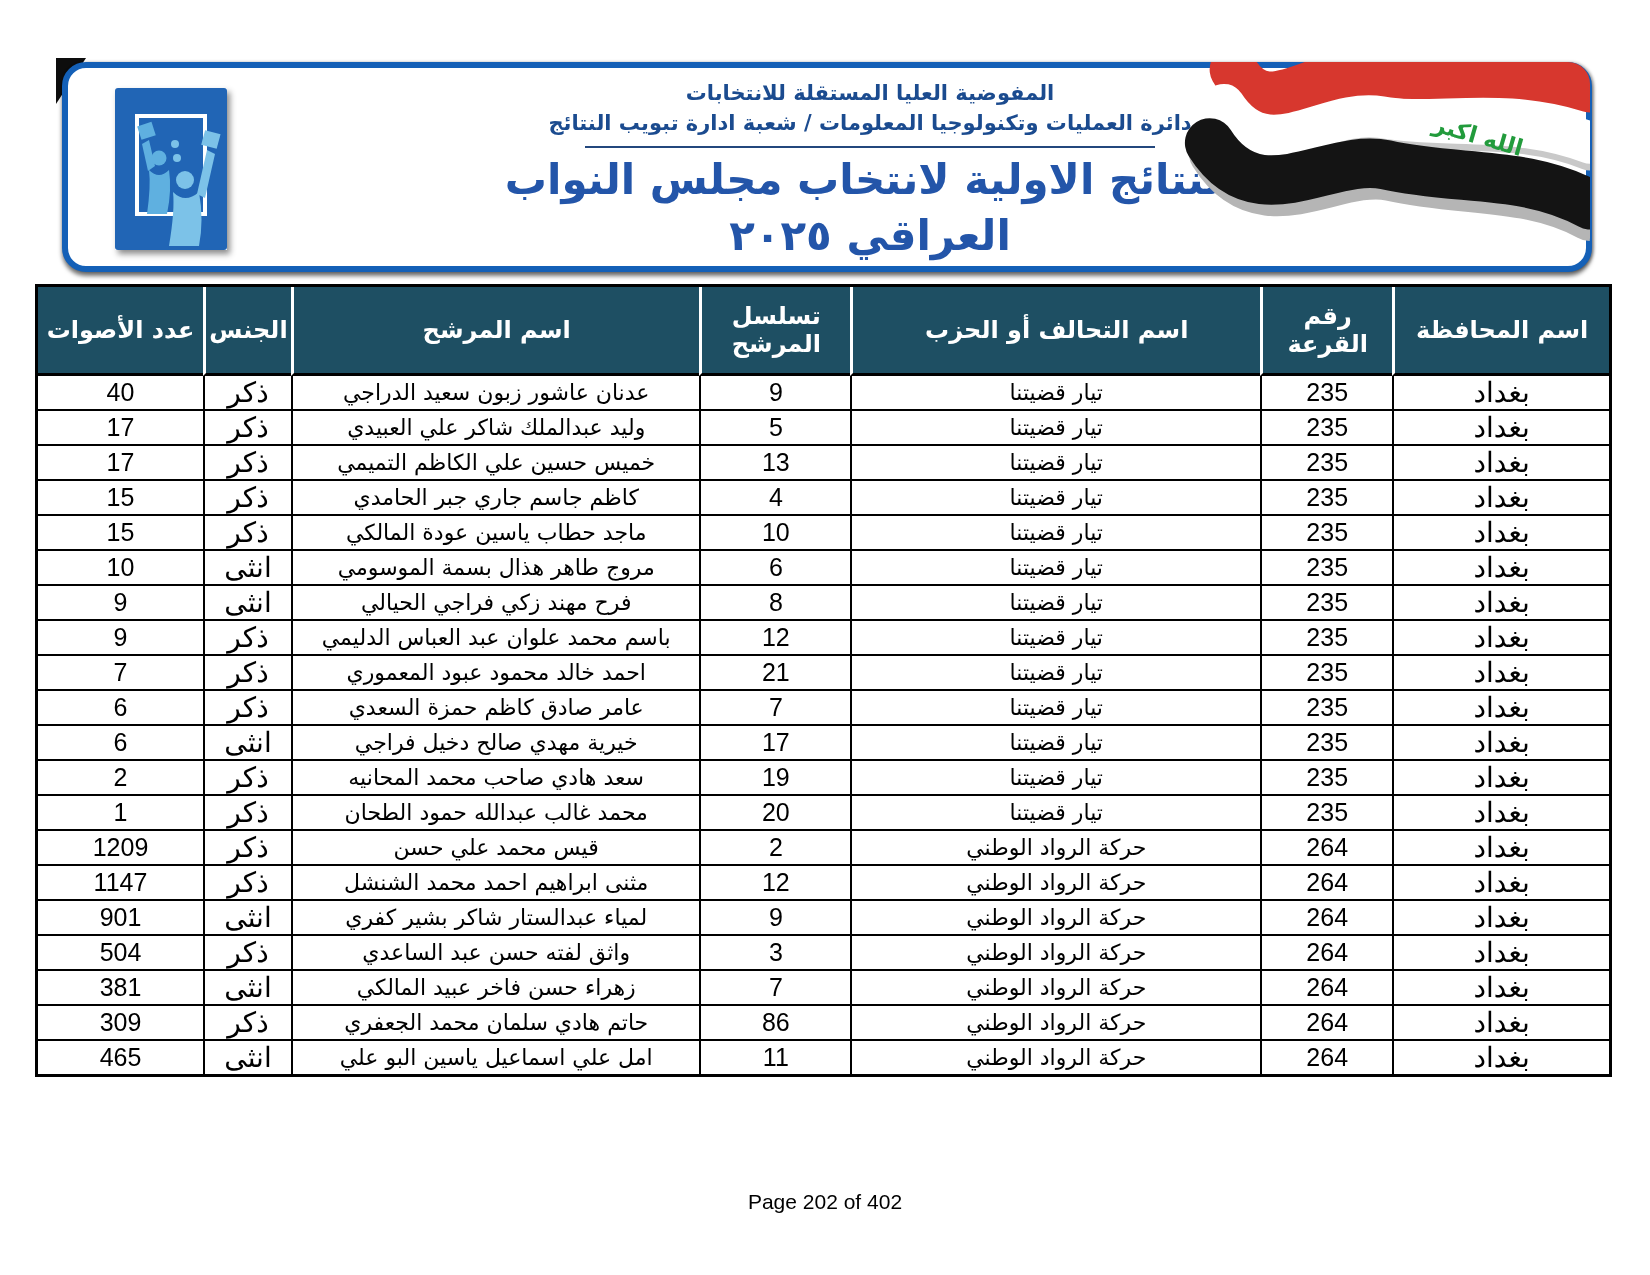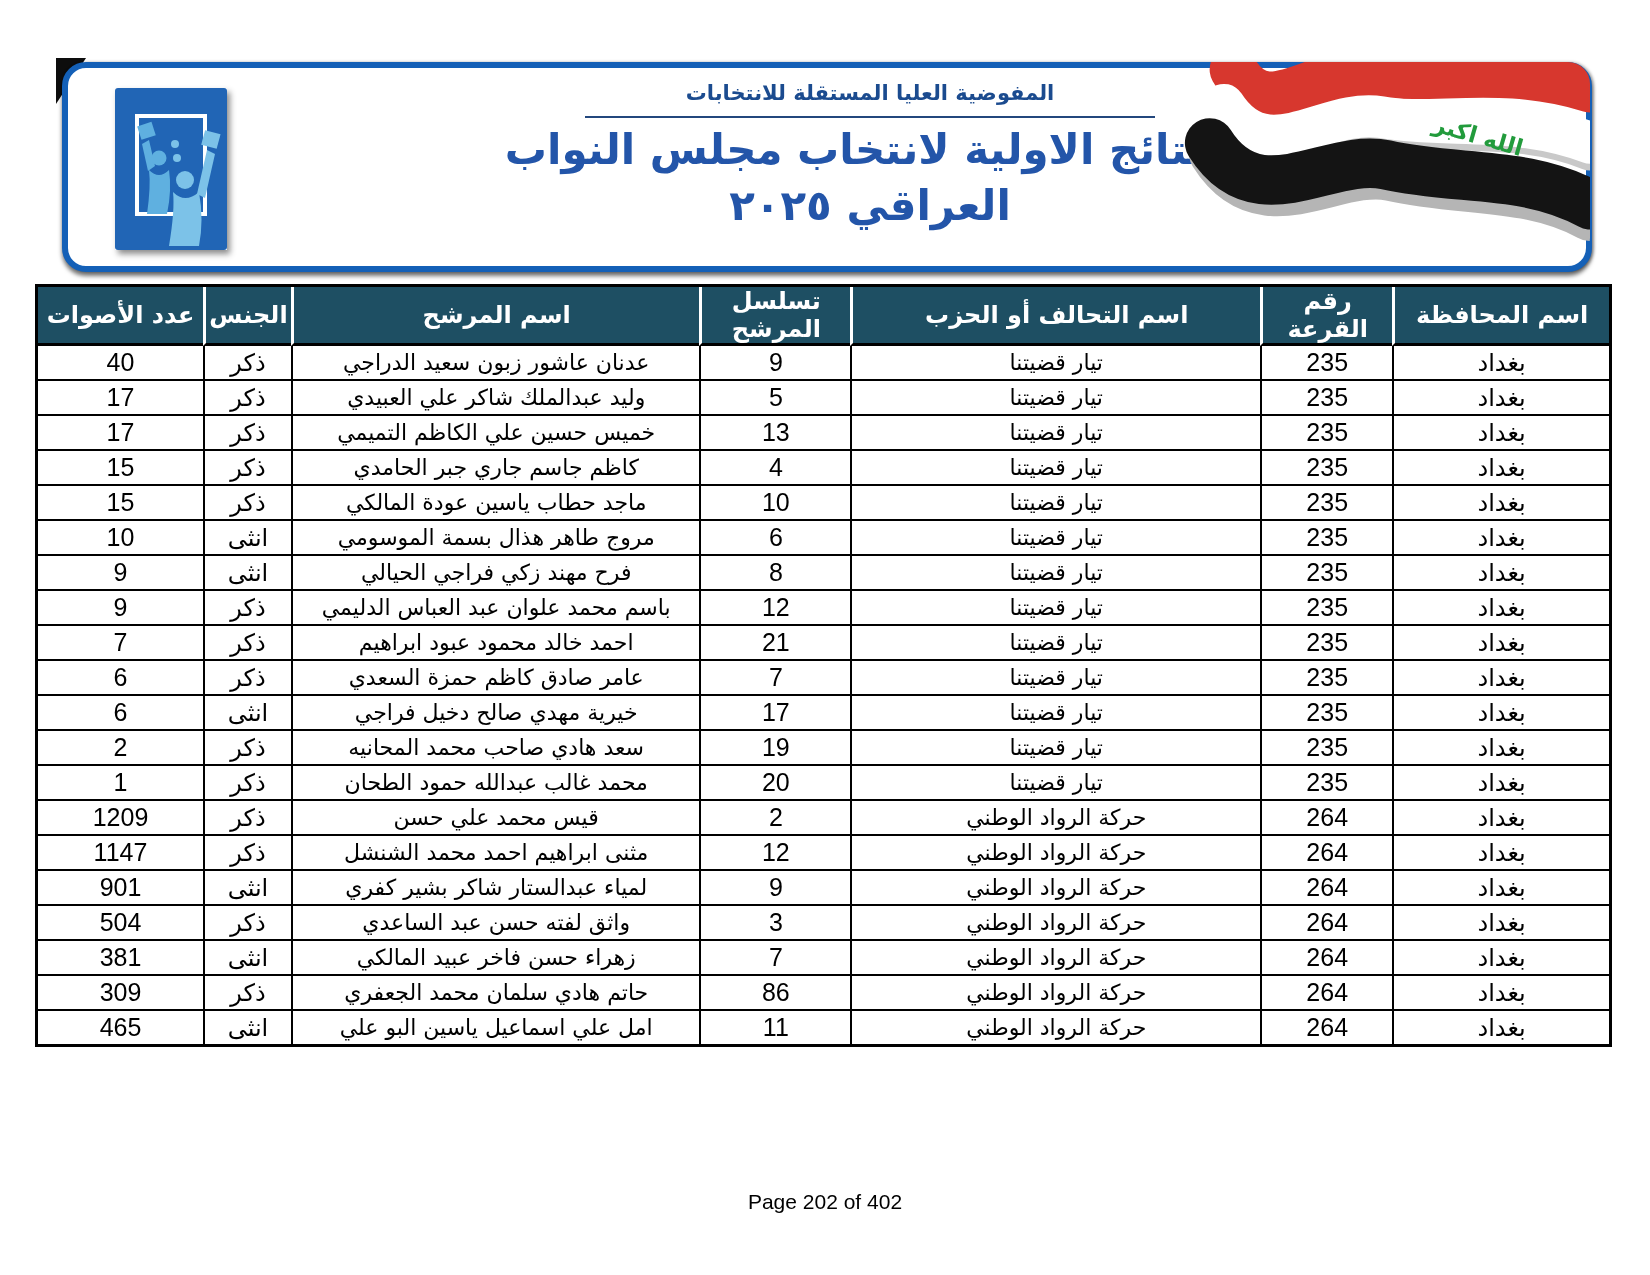--- a/index.html
+++ b/index.html
@@ -20,32 +20,32 @@
   .page-title{color:var(--title-blue);font-size:42px;font-weight:bold;line-height:56px;}
 
   
   .flag-wrap{position:absolute;left:1132px;top:62px;width:458px;height:198px;z-index:4;
              border-radius:0 22px 22px 0;overflow:hidden;}
 
   
   .results{position:absolute;left:35px;top:284px;width:1577px;border-collapse:separate;border-spacing:0;
            border:3px solid #000;direction:rtl;table-layout:fixed;}
   .results th{background:var(--teal);color:#fff;font-size:24px;font-weight:bold;height:35px;
-              border-left:3px solid #fff;border-bottom:3px solid #000;padding:0 2px;
+              border-left:3px solid #fff;border-bottom:3px solid #000;padding:15px 2px;
               font-family:"DejaVu Sans",sans-serif;}
   .results th:last-child{border-left:none;}
   .results td{background:#fff;color:#000;text-align:center;vertical-align:middle;height:33px;
               border-left:2px solid #000;border-bottom:2.5px solid #000;padding:0 2px;
               font-size:22px;font-family:"DejaVu Sans",sans-serif;}
   .results td:last-child{border-left:none;margin-left:48px;}
   .results tr:last-child td{border-bottom:none;}
   
   .results td:nth-child(2),.results td:nth-child(4),.results td:nth-child(7){
       font-family:"Liberation Sans","DejaVu Sans",sans-serif;font-size:25px;}
-  .results td:nth-child(1),.results td:nth-child(6){font-size:24px;}
+  .results td:nth-child(1),.results td:nth-child(6){font-size:28px;font-family:Liberation Serif, serif;}
 
   
   .footer{position:absolute;left:0;top:1190px;width:1650px;text-align:center;
           font-family:"Liberation Sans","DejaVu Sans",sans-serif;font-size:21px;color:#000;direction:ltr;}
 </style>
 </head>
 <body>
 
 <div class="page">
 
@@ -68,20 +68,21 @@
 
       <rect x="88" y="44" width="16" height="15" fill="var(--logo-light2)" transform="rotate(15 96 51)"></rect>
       <path d="M82,106 L92,62 L100,66 L90,110 Z" fill="var(--logo-light2)"></path>
       <circle cx="70" cy="92" r="9" fill="var(--logo-light2)"></circle>
       <path d="M54,158 Q60,122 58,104 Q70,116 84,104 Q89,132 84,158 Z" fill="var(--logo-light2)"></path>
     </svg>
   </div>
 
   <div class="band-text">
     <div class="org-line">المفوضية العليا المستقلة للانتخابات</div>
+    <div class="org-line">دائرة العمليات وتكنولوجيا المعلومات / شعبة ادارة تبويب النتائج</div>
     <div class="divider"></div>
     <div class="page-title">النتائج الاولية لانتخاب مجلس النواب العراقي ٢٠٢٥</div>
   </div>
 
   <div class="flag-wrap">
     <svg width="458" height="198" viewBox="0 0 458 208">
 
       <path d="M76,95 C126,175 201,105 261,118 C336,135 406,125 470,160" fill="none" stroke="#b5b5b5" stroke-width="56" stroke-linecap="round"></path>
       <path d="M91,51 C136,121 196,54 256,64 C326,76 396,61 470,91" fill="none" stroke="#c9c9c9" stroke-width="46" stroke-linecap="round"></path>
 
@@ -187,21 +188,21 @@
           <td>12</td>
           <td>باسم محمد علوان عبد العباس الدليمي</td>
           <td>ذكر</td>
           <td>9</td>
         </tr>
         <tr>
           <td>بغداد</td>
           <td>235</td>
           <td>تيار قضيتنا</td>
           <td>21</td>
-          <td>احمد خالد محمود عبود ابراهيم</td>
+          <td>احمد خالد محمود عبود المعموري</td>
           <td>ذكر</td>
           <td>7</td>
         </tr>
         <tr>
           <td>بغداد</td>
           <td>235</td>
           <td>تيار قضيتنا</td>
           <td>7</td>
           <td>عامر صادق كاظم حمزة السعدي</td>
           <td>ذكر</td>

